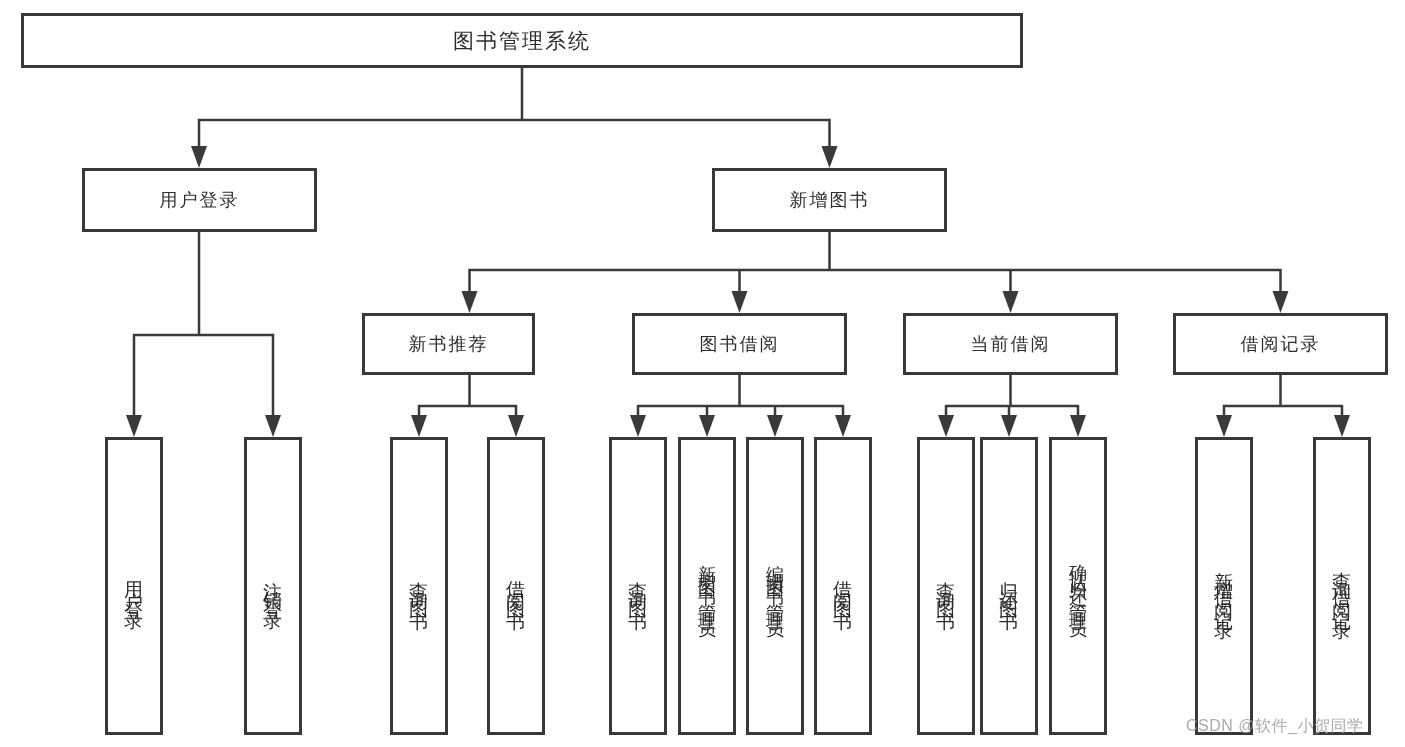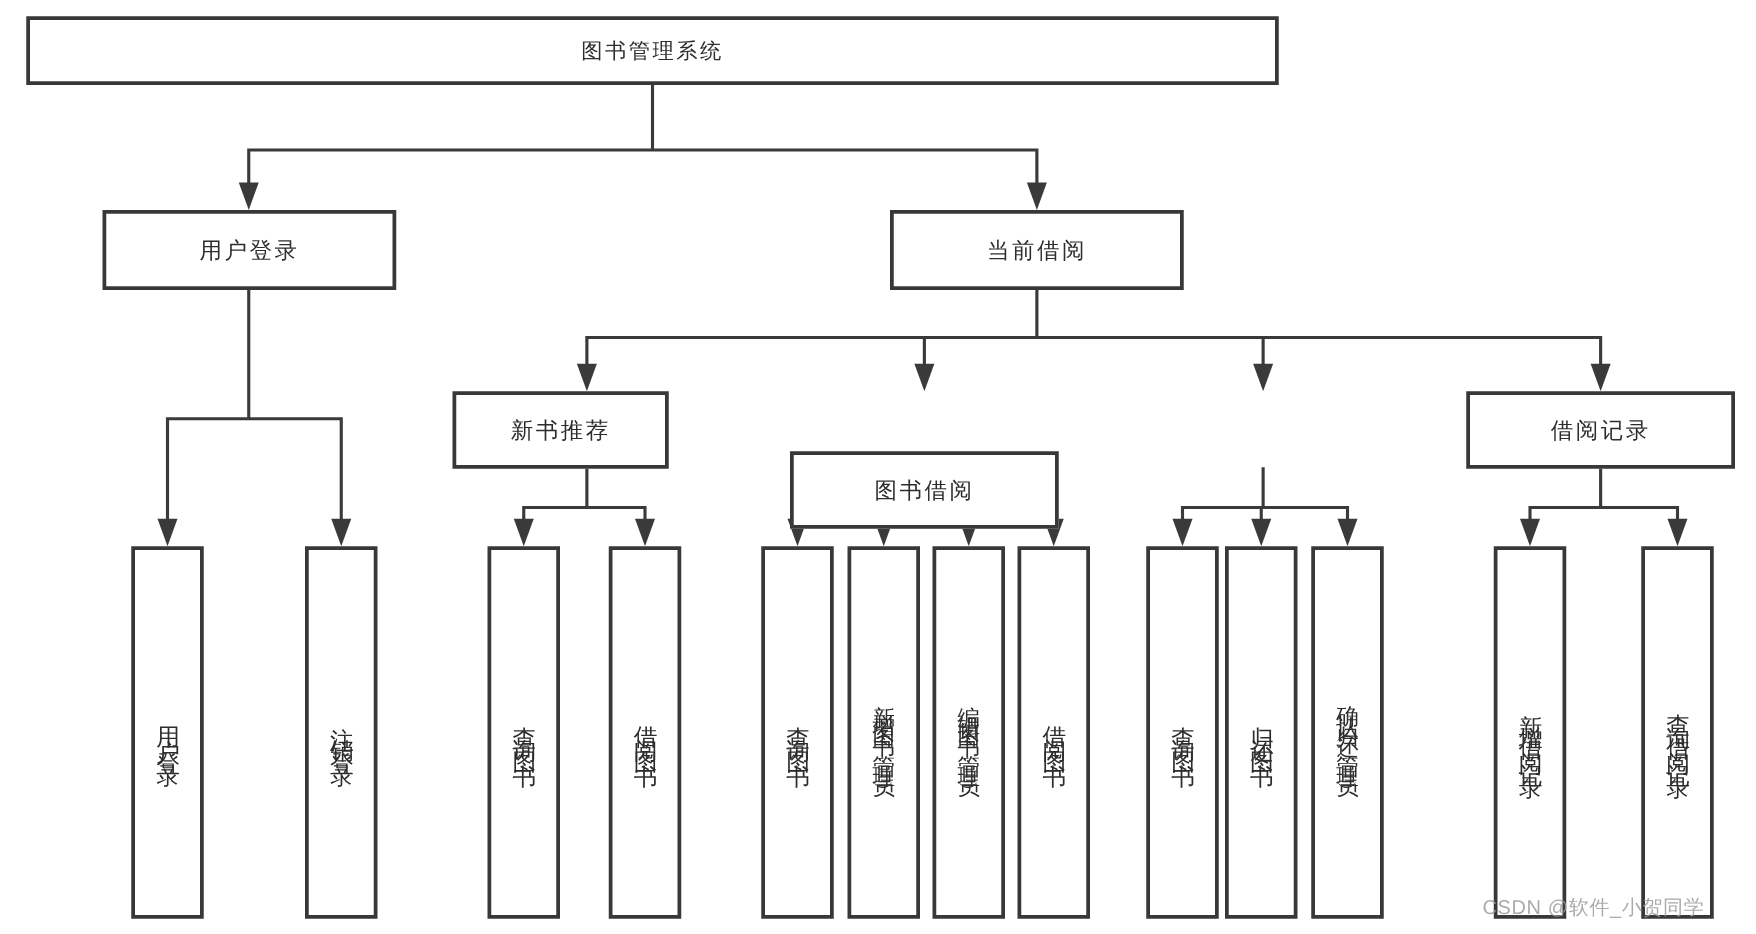--- a/index.html
+++ b/index.html
@@ -22,21 +22,21 @@
     box-sizing: border-box;
     border: 3px solid #383838;
     background: #ffffff;
     display: flex;
     align-items: center;
     justify-content: center;
     color: #2d2d2d;
     z-index: 1;
   }
   .hbox { font-size: 18px; letter-spacing: 2px; }
-  .root-box { font-size: 17px; letter-spacing: 2px; }
+  .root-box { font-size: 21px; letter-spacing: 2px; }
   .vbox {
     top: 437px;
     width: 58px;
     height: 298px;
   }
   .vbox .vtext {
     writing-mode: vertical-rl;
     text-orientation: mixed;
     font-size: 19px;
     letter-spacing: 10px;
@@ -112,28 +112,31 @@
   </svg>
 
   <div class="node hbox root-box" style="left:21px; top:13px; width:1002px; height:55px;">
     <span>图书管理系统</span>
   </div>
 
   <div class="node hbox" style="left:82px; top:168px; width:235px; height:64px;">
     <span>用户登录</span>
   </div>
   <div class="node hbox" style="left:712px; top:168px; width:235px; height:64px;">
-    <span>当前借阅</span>
+    <span>新增图书</span>
   </div>
 
   <div class="node hbox" style="left:362px; top:313px; width:173px; height:62px;">
     <span>新书推荐</span>
   </div>
-  <div class="node hbox" style="left:632px; top:313px; width:215px; height:62px;margin-top:48px;">
+  <div class="node hbox" style="left:632px; top:313px; width:215px; height:62px;">
     <span>图书借阅</span>
+  </div>
+  <div class="node hbox" style="left:903px; top:313px; width:215px; height:62px;">
+    <span>当前借阅</span>
   </div>
   <div class="node hbox" style="left:1173px; top:313px; width:215px; height:62px;">
     <span>借阅记录</span>
   </div>
 
   <div class="node vbox" style="left:105px;">
     <span class="vtext">用户登录</span>
   </div>
   <div class="node vbox" style="left:244px;">
     <span class="vtext">注销登录</span>

